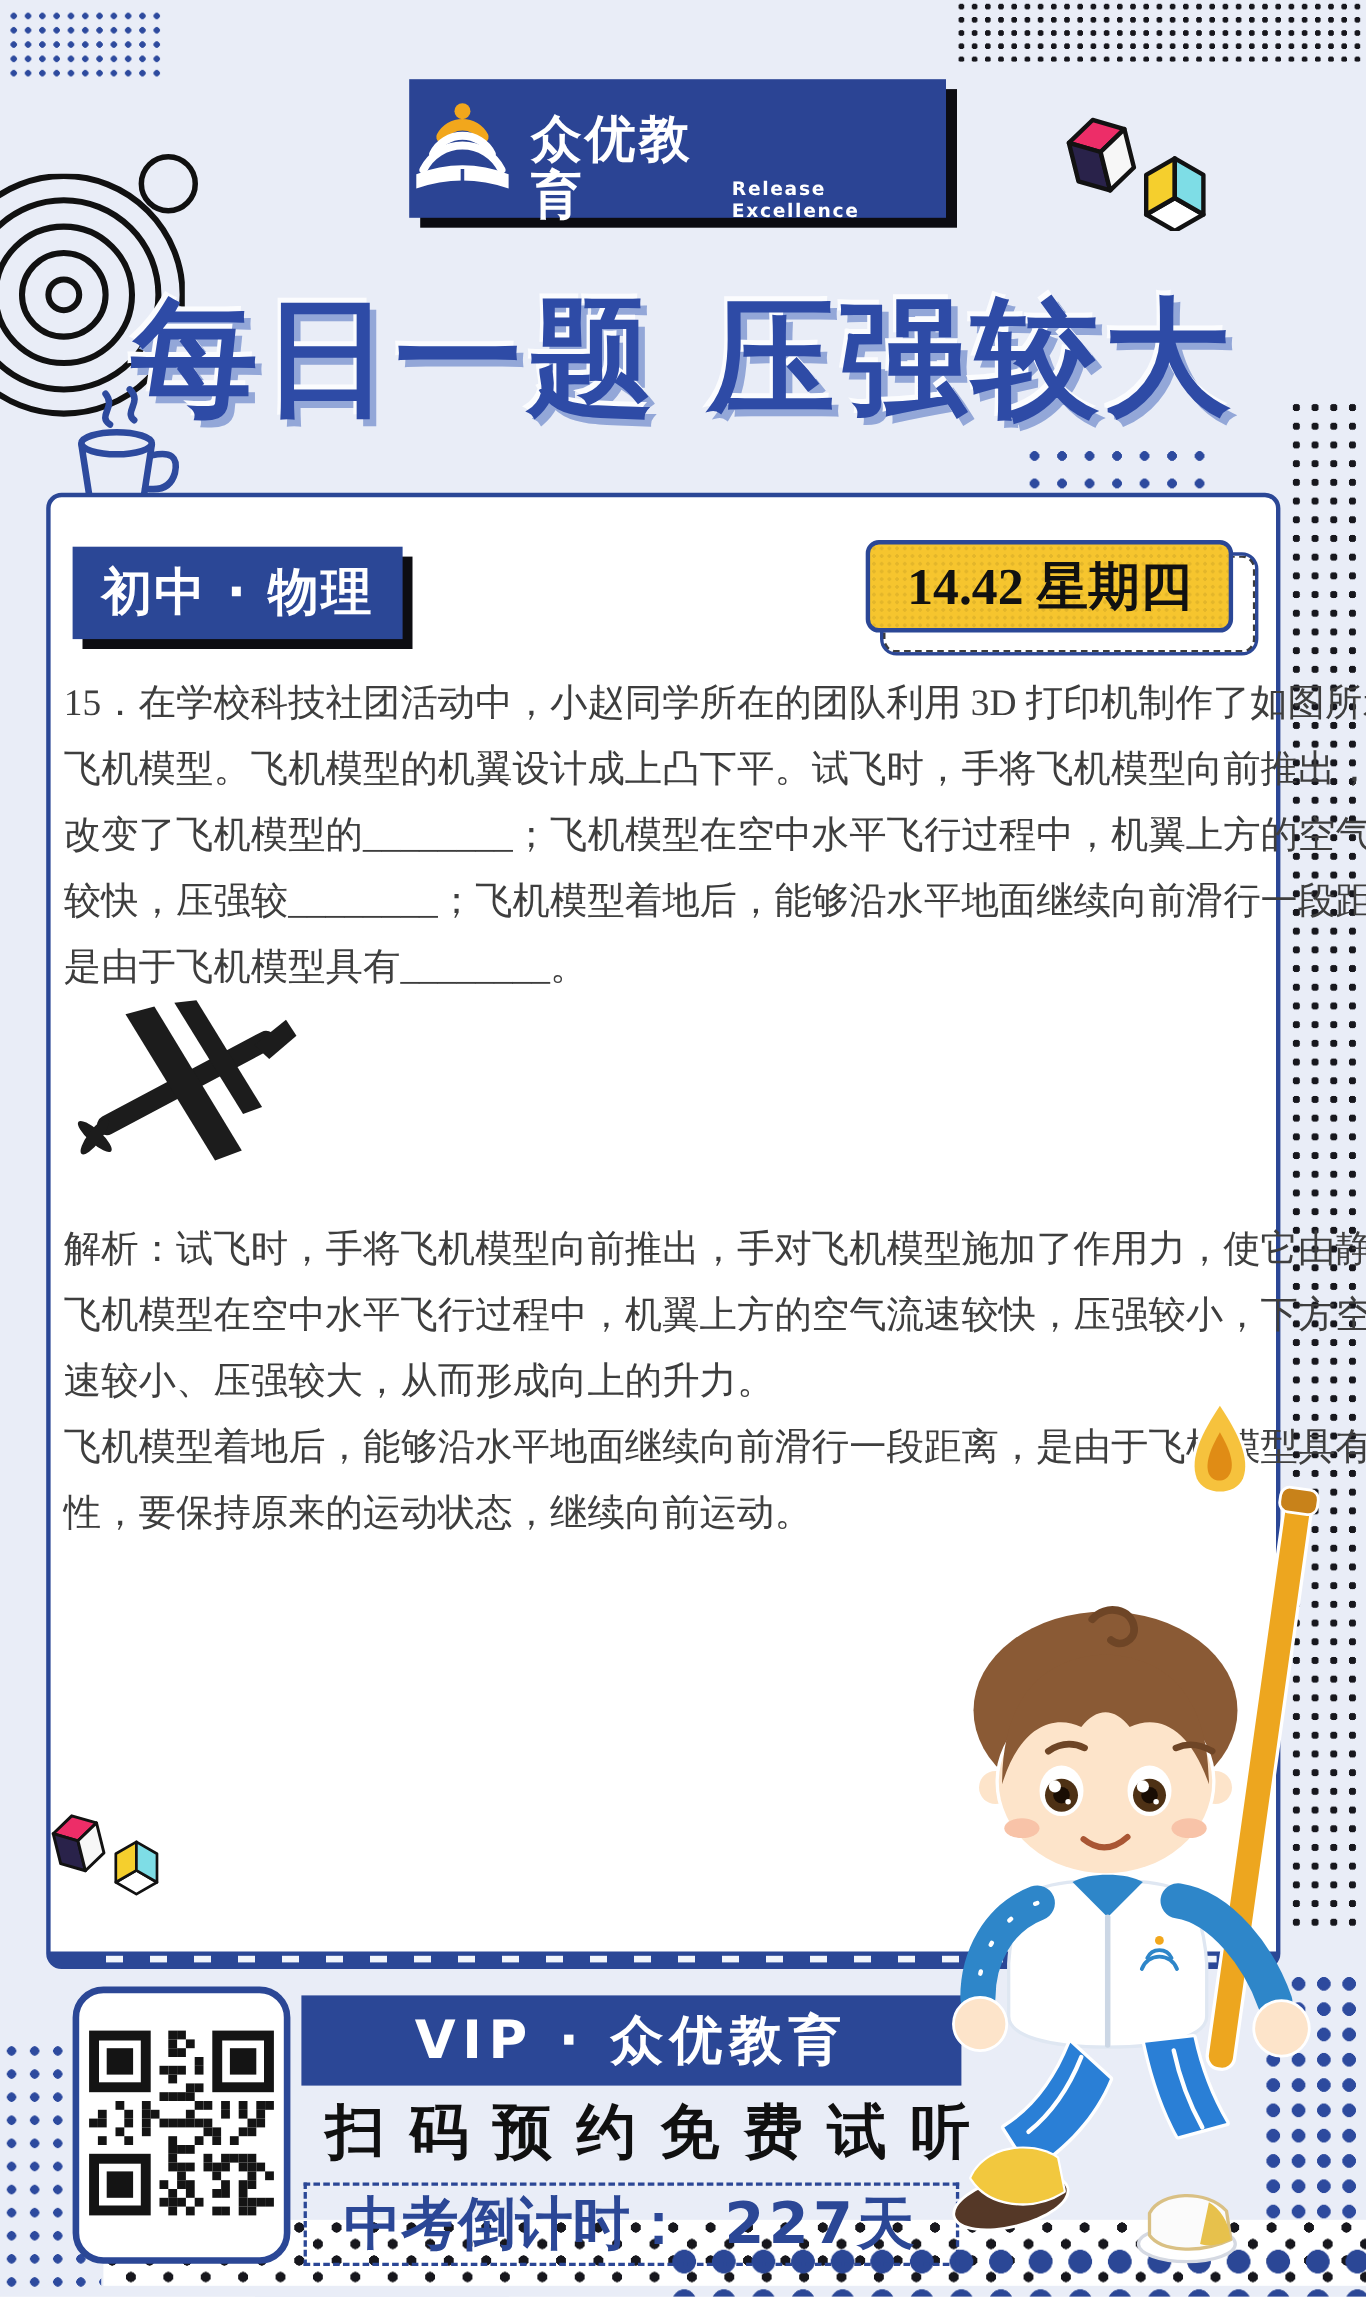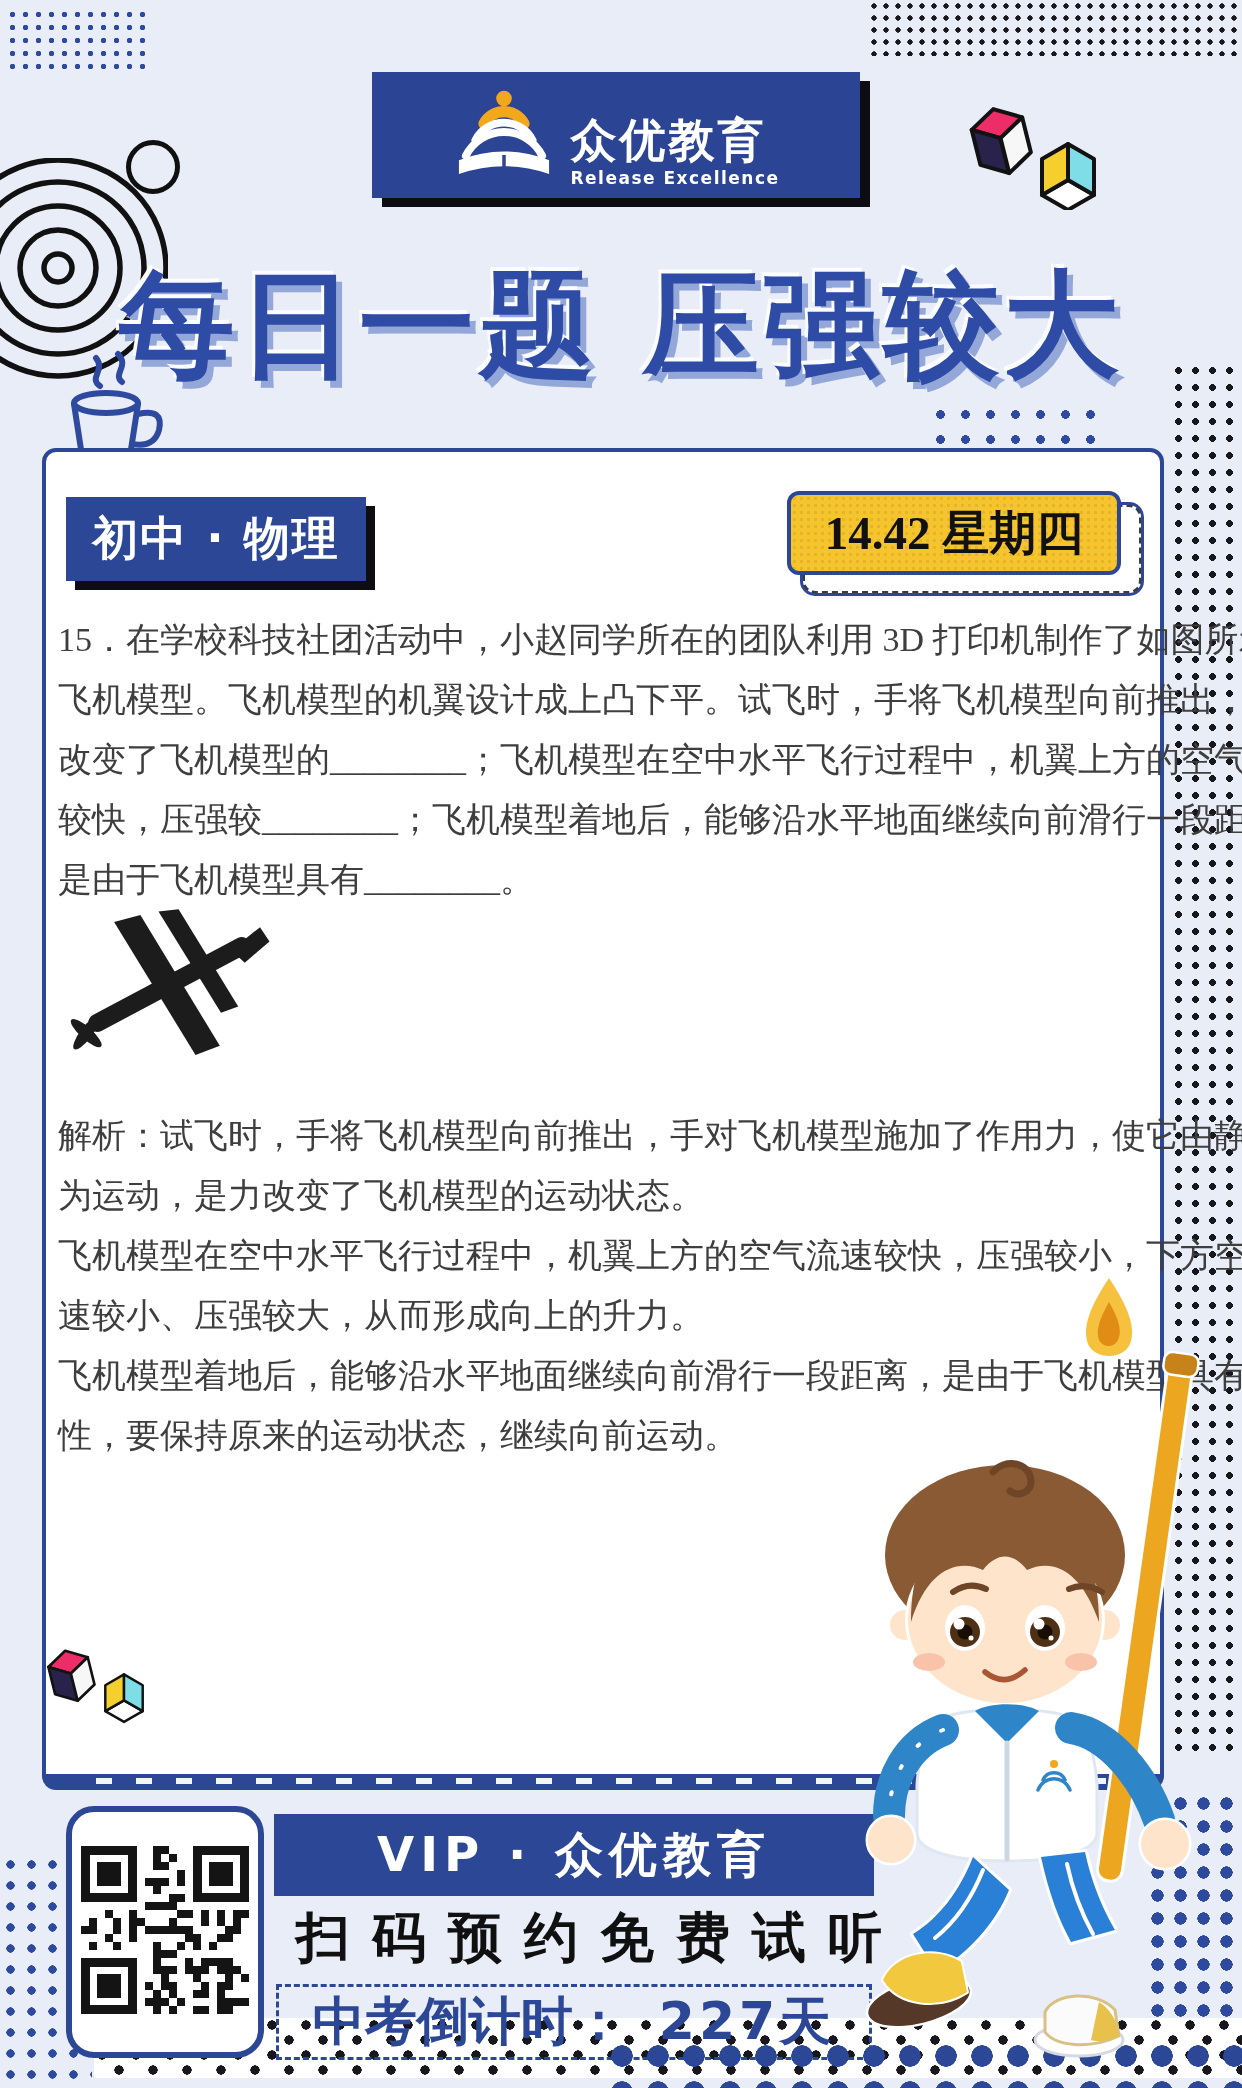--- a/index.html
+++ b/index.html
@@ -33,21 +33,21 @@
     background-image:radial-gradient(circle,#17171d 4.5px,transparent 4.8px),
                      radial-gradient(circle,#17171d 4.5px,transparent 4.8px);
     background-size:34px 30px,34px 30px;background-position:8px 7px,25px 22px;z-index:6;}
   .dot-br-big{left:604px;top:2038px;width:638px;height:50px;z-index:7;
     background-image:radial-gradient(circle,#2b4796 10.5px,transparent 10.9px);
     background-size:36px 36px;}
 
   
   .brand-banner{left:372px;top:72px;width:488px;height:126px;background:#2b4494;
     box-shadow:10px 9px 0 #0c0c12;display:flex;align-items:center;justify-content:center;gap:14px;z-index:3;}
-  .brand-text{display:flex;flex-direction:column;align-items:flex-start;margin-top:33px;}
+  .brand-text{display:flex;align-items:flex-end;margin-top:33px;}
   .brand-name{color:#fff;font-size:46px;font-weight:900;letter-spacing:3px;line-height:1.1;}
   .brand-slogan{color:#fff;font-size:17px;letter-spacing:1.5px;margin-top:2px;font-weight:700;}
 
   .circle-decor{left:126px;top:140px;width:44px;height:44px;border:5px solid #101010;border-radius:50%;}
   .page-title{left:0;right:0;top:248px;text-align:center;white-space:nowrap;
     font-size:116px;font-weight:900;color:#2e4ba6;letter-spacing:4px;z-index:4;
     text-shadow:-3px -4px 0 #fbfcfe,6px 7px 0 #93a7d8;}
 
   
   .question-card{left:42px;top:448px;width:1122px;height:1342px;box-sizing:border-box;
@@ -186,21 +186,20 @@
     <polygon points="60,38 86,30 170,158 146,168"></polygon>
     <polygon points="104,26 124,23 187,118 170,125"></polygon>
     <polygon points="178,62 206,38 216,52 192,74"></polygon>
     <ellipse cx="36" cy="150" rx="20" ry="6" transform="rotate(40 36 150)"></ellipse>
     <ellipse cx="36" cy="150" rx="20" ry="6" transform="rotate(-55 36 150)"></ellipse>
   </g>
 </svg>
 
 <div class="abs scan-text-block answer-text">
   <div>解析：试飞时，手将飞机模型向前推出，手对飞机模型施加了作用力，使它由静止变</div>
-  <div>为运动，是力改变了飞机模型的运动状态。</div>
   <div>飞机模型在空中水平飞行过程中，机翼上方的空气流速较快，压强较小，下方空气流</div>
   <div>速较小、压强较大，从而形成向上的升力。</div>
   <div>飞机模型着地后，能够沿水平地面继续向前滑行一段距离，是由于飞机模型具有惯</div>
   <div>性，要保持原来的运动状态，继续向前运动。</div>
 </div>
 
 <svg class="abs cubes-small" width="124" height="94" viewBox="0 0 124 94">
   <g stroke="#121212" stroke-width="3.4" stroke-linejoin="round">
     <g transform="translate(40,44) rotate(-14) scale(0.78)">
       <polygon points="0,-36 26,-21 0,-6 -26,-21" fill="#ed2d68"></polygon>

